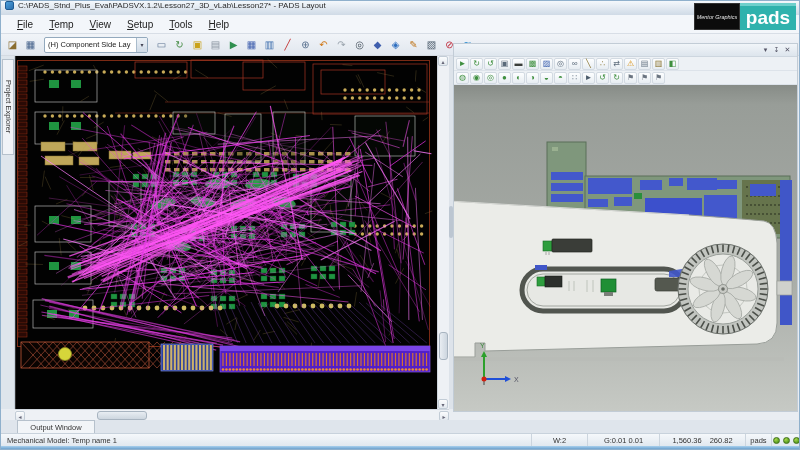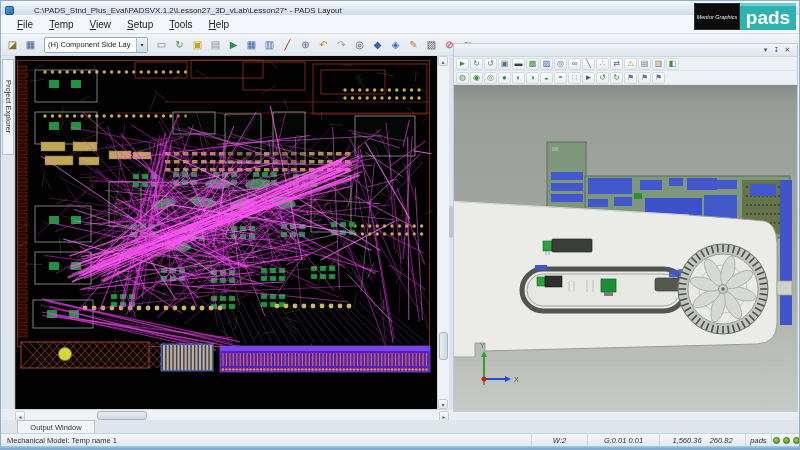--- a/index.html
+++ b/index.html
@@ -1,20 +1,20 @@
 <!DOCTYPE html>
 <html><head>
 <meta charset="utf-8">
 <style>
   *{margin:0;padding:0;box-sizing:border-box;}
   body{background:#3a5a78;font-family:"Liberation Sans",sans-serif;}
   #window{position:relative;width:800px;height:450px;background:#e9edf2;overflow:hidden;border:1px solid #8fb0cc;}
 
   
-  #title-bar{position:absolute;top:0;left:0;width:800px;height:14px;background:linear-gradient(#f4f8fc,#cfdae6);display:flex;align-items:flex-end;padding-left:4px;gap:20px;}
+  #title-bar{position:absolute;top:0;left:0;width:800px;height:14px;background:linear-gradient(#f4f8fc,#cfdae6);display:flex;align-items:flex-start;padding-left:4px;gap:4px;}
   #app-icon{width:9px;height:9px;border-radius:2px;background:linear-gradient(135deg,#4da0dc,#2a6fae);border:1px solid #1d5a92;}
   #title-text{font-size:8px;color:#2a2a2a;white-space:nowrap;}
 
   
   #menu-bar{position:absolute;top:14px;left:0;width:800px;height:19px;background:#f3f6fa;border-bottom:1px solid #d8dee6;display:flex;align-items:center;padding-left:8px;}
   .menu-item{font-size:10px;color:#222;padding:2px 8px;}
   .menu-item::first-letter{text-decoration:underline;}
 
   
   #toolbar{position:absolute;top:33px;left:0;width:800px;height:22px;background:linear-gradient(#f1f4f8,#e1e7ef);border-bottom:1px solid #d4dae2;display:flex;align-items:center;padding-left:3px;gap:1px;}
@@ -52,21 +52,21 @@
   .panel-btn{width:11px;text-align:center;font-size:7px;color:#556;}
   .t3-row{height:14px;display:flex;align-items:center;gap:1px;padding-left:2px;background:#edf1f5;border-bottom:1px solid #dde3ea;}
   .t3-icon{width:13px;height:12px;display:flex;align-items:center;justify-content:center;font-size:8px;border-radius:2px;background:linear-gradient(#fdfeff,#e7edf2);border:1px solid #d2dae2;}
   #viewport3d{flex:1;position:relative;overflow:hidden;background:#a6aaa5;}
 
   
   #lower-strip{position:absolute;top:419px;left:0;width:800px;height:13px;background:#dfe5ec;}
   #output-tab{position:absolute;top:419px;left:16px;width:78px;height:13px;background:#f2f5f8;border:1px solid #b6c1cc;border-bottom:none;font-size:7.5px;color:#333;display:flex;align-items:center;justify-content:center;}
   #status-bar{position:absolute;top:432px;left:0;width:800px;height:13px;background:linear-gradient(#f5f8fb,#e1e8ef);border-top:1px solid #c8d2dc;display:flex;align-items:center;font-size:7.5px;color:#333;}
   #status-model{flex:0 0 530px;padding-left:6px;}
-  .status-seg{height:100%;display:flex;align-items:center;justify-content:center;border-left:1px solid #ccd5de;font-style:italic;}
+  .status-seg{height:100%;display:flex;align-items:center;justify-content:center;border-left:1px solid #ccd5de;}
   #seg-w{flex:0 0 56px;} #seg-grid{flex:0 0 72px;} #seg-coord{flex:0 0 86px;gap:8px;} #seg-units{flex:0 0 26px;} #seg-dots{flex:0 0 30px;gap:3px;}
   .status-dot{width:7px;height:7px;border-radius:50%;background:radial-gradient(circle at 35% 30%,#a8d84a,#5a9e22 70%);border:1px solid #3f7018;}
   #bottom-edge{position:absolute;top:445px;left:0;width:800px;height:5px;background:linear-gradient(#a8d0ee,#4884b8);}
 
   #watermark{position:absolute;top:388px;right:5px;font-size:26px;font-weight:bold;letter-spacing:1px;color:#35b9ea;z-index:70;font-family:"DejaVu Sans",sans-serif;}
 </style>
 </head>
 <body>
 
 <div id="window">

